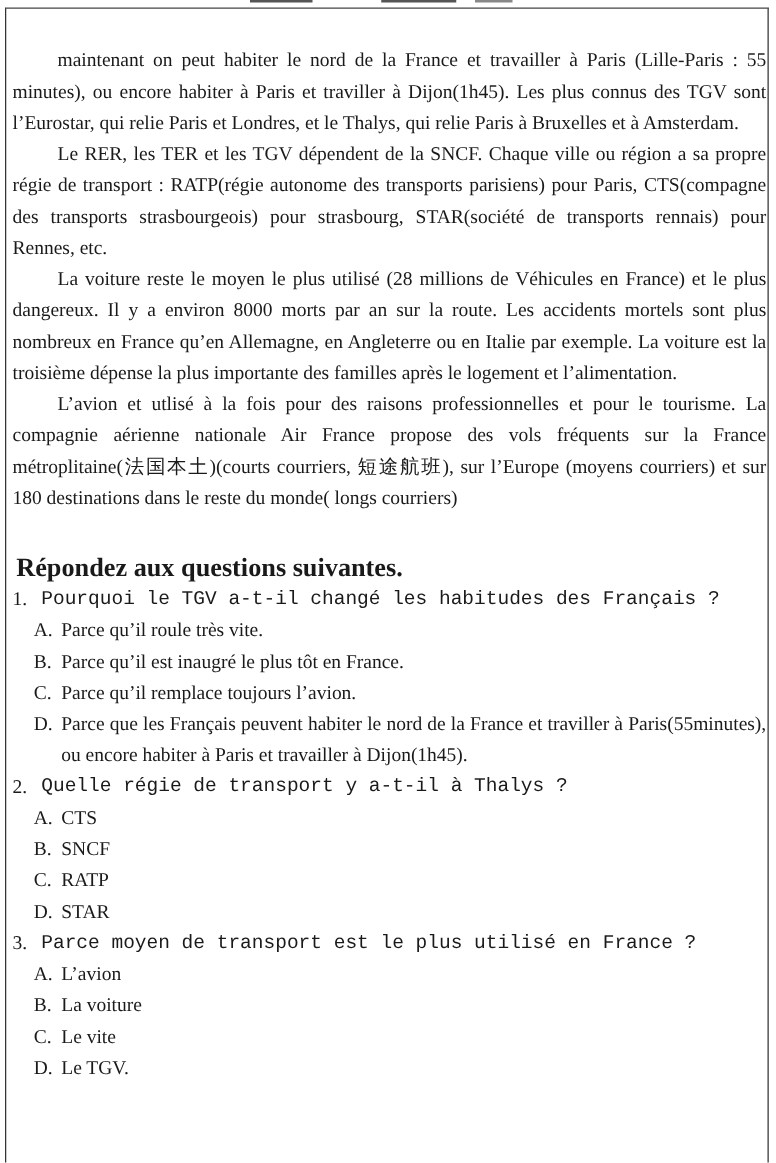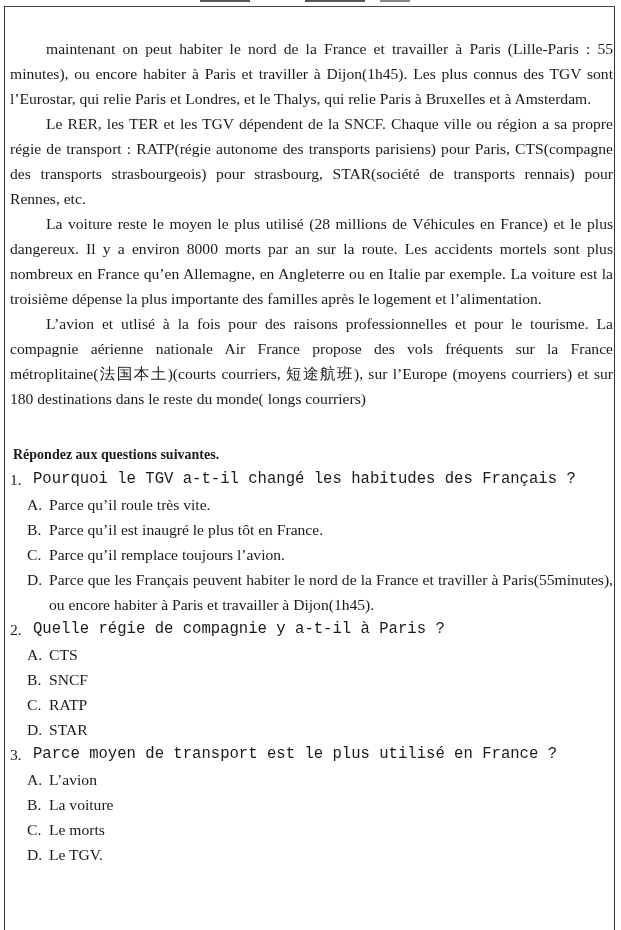--- a/index.html
+++ b/index.html
@@ -13,21 +13,21 @@
     border-left: 1.5px solid #333; border-right: 1.5px solid #333; border-top: 1.5px solid #444;
   }
   .top-fragments { position: absolute; top: 0; left: 0; width: 621px; height: 6px; }
   .frag { position: absolute; top: 0; height: 2px; background: #555; }
   .content {
     position: absolute; left: 10px; top: 36px; width: 603px;
     font-size: 15.6px; line-height: 25px;
   }
   .para { text-align: justify; text-indent: 36px; margin: 0; font-family: Liberation Serif, serif; }
   .section-title {
-    font-weight: bold; margin-top: 31px; margin-left: 3px; font-size: 14px;
+    font-weight: bold; margin-top: 31px; margin-left: 3px; font-size: 21px;
   }
   .question { margin: 0; display: flex; }
   .q-num { width: 23px; flex: none; }
   .q-text { flex: 1; font-family: Liberation Mono, monospace; }
   .option { display: flex; margin-left: 17px; }
   .opt-letter { width: 22px; flex: none; }
   .opt-text { flex: 1; text-align: justify; }
 </style>
 </head>
 <body>
@@ -71,21 +71,21 @@
       </div>
       <div class="option">
         <span class="opt-letter">D.</span>
         <span class="opt-text">Parce que les Français peuvent habiter le nord de la France et traviller à Paris(55minutes), ou encore habiter à Paris et travailler à Dijon(1h45).</span>
       </div>
     </div>
 
     <div>
       <div class="question">
         <span class="q-num">2.</span>
-        <span class="q-text">Quelle régie de compagnie y a-t-il à Paris ?</span>
+        <span class="q-text">Quelle régie de transport y a-t-il à Thalys ?</span>
       </div>
       <div class="option">
         <span class="opt-letter">A.</span>
         <span class="opt-text">CTS</span>
       </div>
       <div class="option">
         <span class="opt-letter">B.</span>
         <span class="opt-text">SNCF</span>
       </div>
       <div class="option">
@@ -106,21 +106,21 @@
       <div class="option">
         <span class="opt-letter">A.</span>
         <span class="opt-text">L’avion</span>
       </div>
       <div class="option">
         <span class="opt-letter">B.</span>
         <span class="opt-text">La voiture</span>
       </div>
       <div class="option">
         <span class="opt-letter">C.</span>
-        <span class="opt-text">Le morts</span>
+        <span class="opt-text">Le vite</span>
       </div>
       <div class="option">
         <span class="opt-letter">D.</span>
         <span class="opt-text">Le TGV.</span>
       </div>
     </div>
   </div>
 </div>
 
 </body></html>

